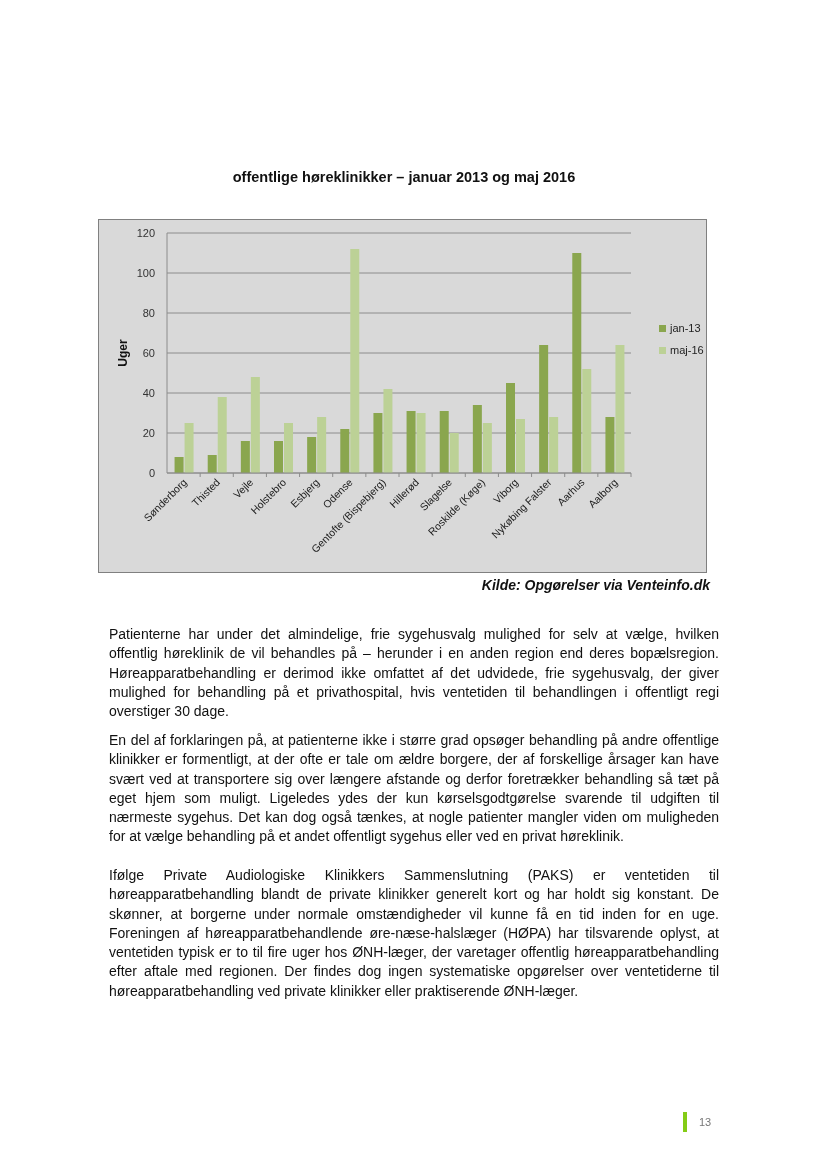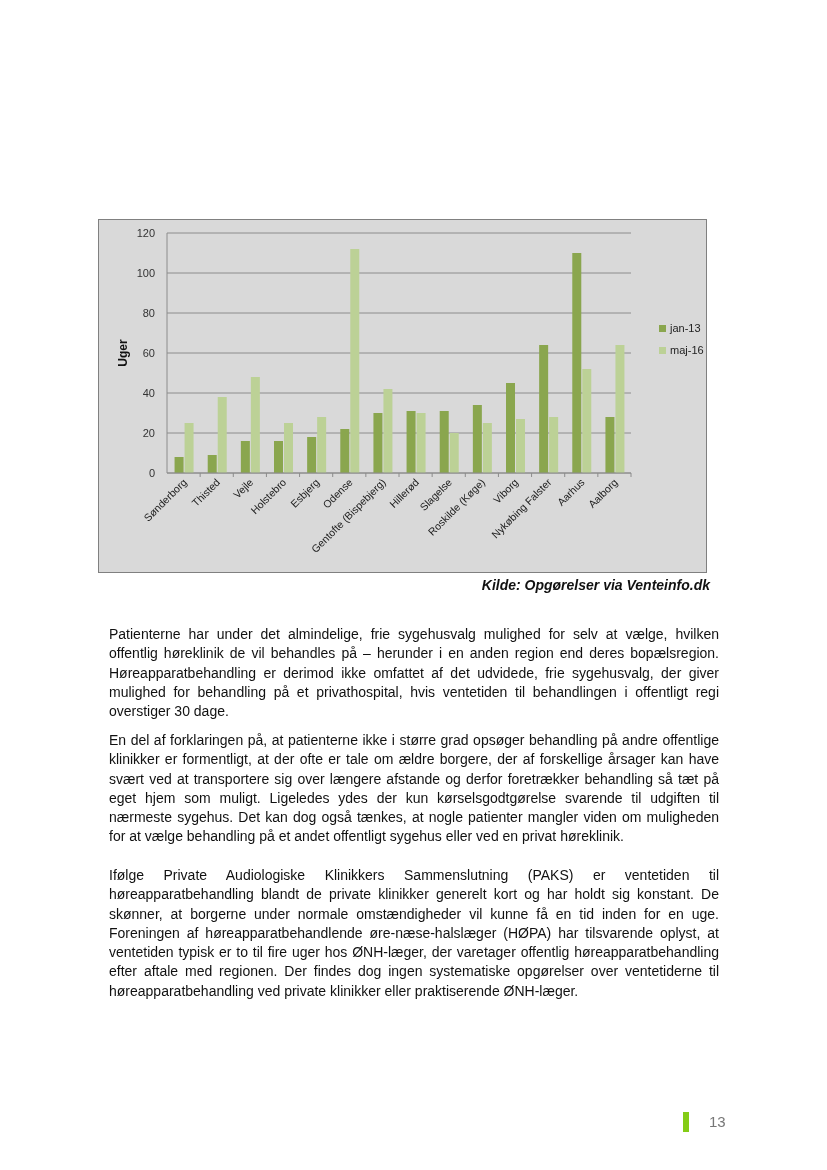--- a/index.html
+++ b/index.html
@@ -5,26 +5,27 @@
   html, body { margin: 0; padding: 0; background: #ffffff; }
   body { width: 827px; height: 1170px; position: relative; font-family: "Liberation Sans", sans-serif; color: #111; }
   .fig-title { position: absolute; left: 98px; top: 168px; width: 612px; text-align: center; font-weight: bold; font-size: 14.5px; line-height: 19px; }
   .chart-frame { position: absolute; left: 98px; top: 219px; width: 609px; height: 354px; background: #d9d9d9; border: 1px solid #808080; box-sizing: border-box; }
   .chart-frame svg { position: absolute; left: 0; top: 0; }
   .source { position: absolute; left: 98px; top: 577px; width: 612px; text-align: right; font-weight: bold; font-style: italic; font-size: 14px; }
   .para { position: absolute; left: 109px; width: 610px; font-size: 14px; line-height: 19.3px; text-align: justify; margin: 0; }
   .p1 { top: 625px; }
   .p2 { top: 731px; }
   .p3 { top: 866px; }
-  .page-num { position: absolute; left: 683px; top: 1112px; height: 20px; border-left: 6px solid #84cc16; padding-left: 20px; font-size: 15px; color: #777; line-height: 20px; }
+  .page-num { position: absolute; left: 683px; top: 1112px; height: 20px; border-left: 4px solid #84cc16; padding-left: 12px; font-size: 11px; color: #777; line-height: 20px; }
 </style>
 </head>
 <body>
 
 <div class="fig-title">
+  <div>offentlige høreklinikker – januar 2013 og maj 2016</div>
 </div>
 
 <div class="chart-frame">
   <svg id="chart-svg" width="609" height="354">
       <line x1="68" x2="532" y1="253" y2="253" stroke="#8c8c8c" stroke-width="1"></line>
       <text x="56" y="257" text-anchor="end" font-size="11" fill="#333" font-family="Liberation Sans, sans-serif">0</text>
       <line x1="68" x2="532" y1="213" y2="213" stroke="#8c8c8c" stroke-width="1"></line>
       <text x="56" y="217" text-anchor="end" font-size="11" fill="#333" font-family="Liberation Sans, sans-serif">20</text>
       <line x1="68" x2="532" y1="173" y2="173" stroke="#8c8c8c" stroke-width="1"></line>
       <text x="56" y="177" text-anchor="end" font-size="11" fill="#333" font-family="Liberation Sans, sans-serif">40</text>

